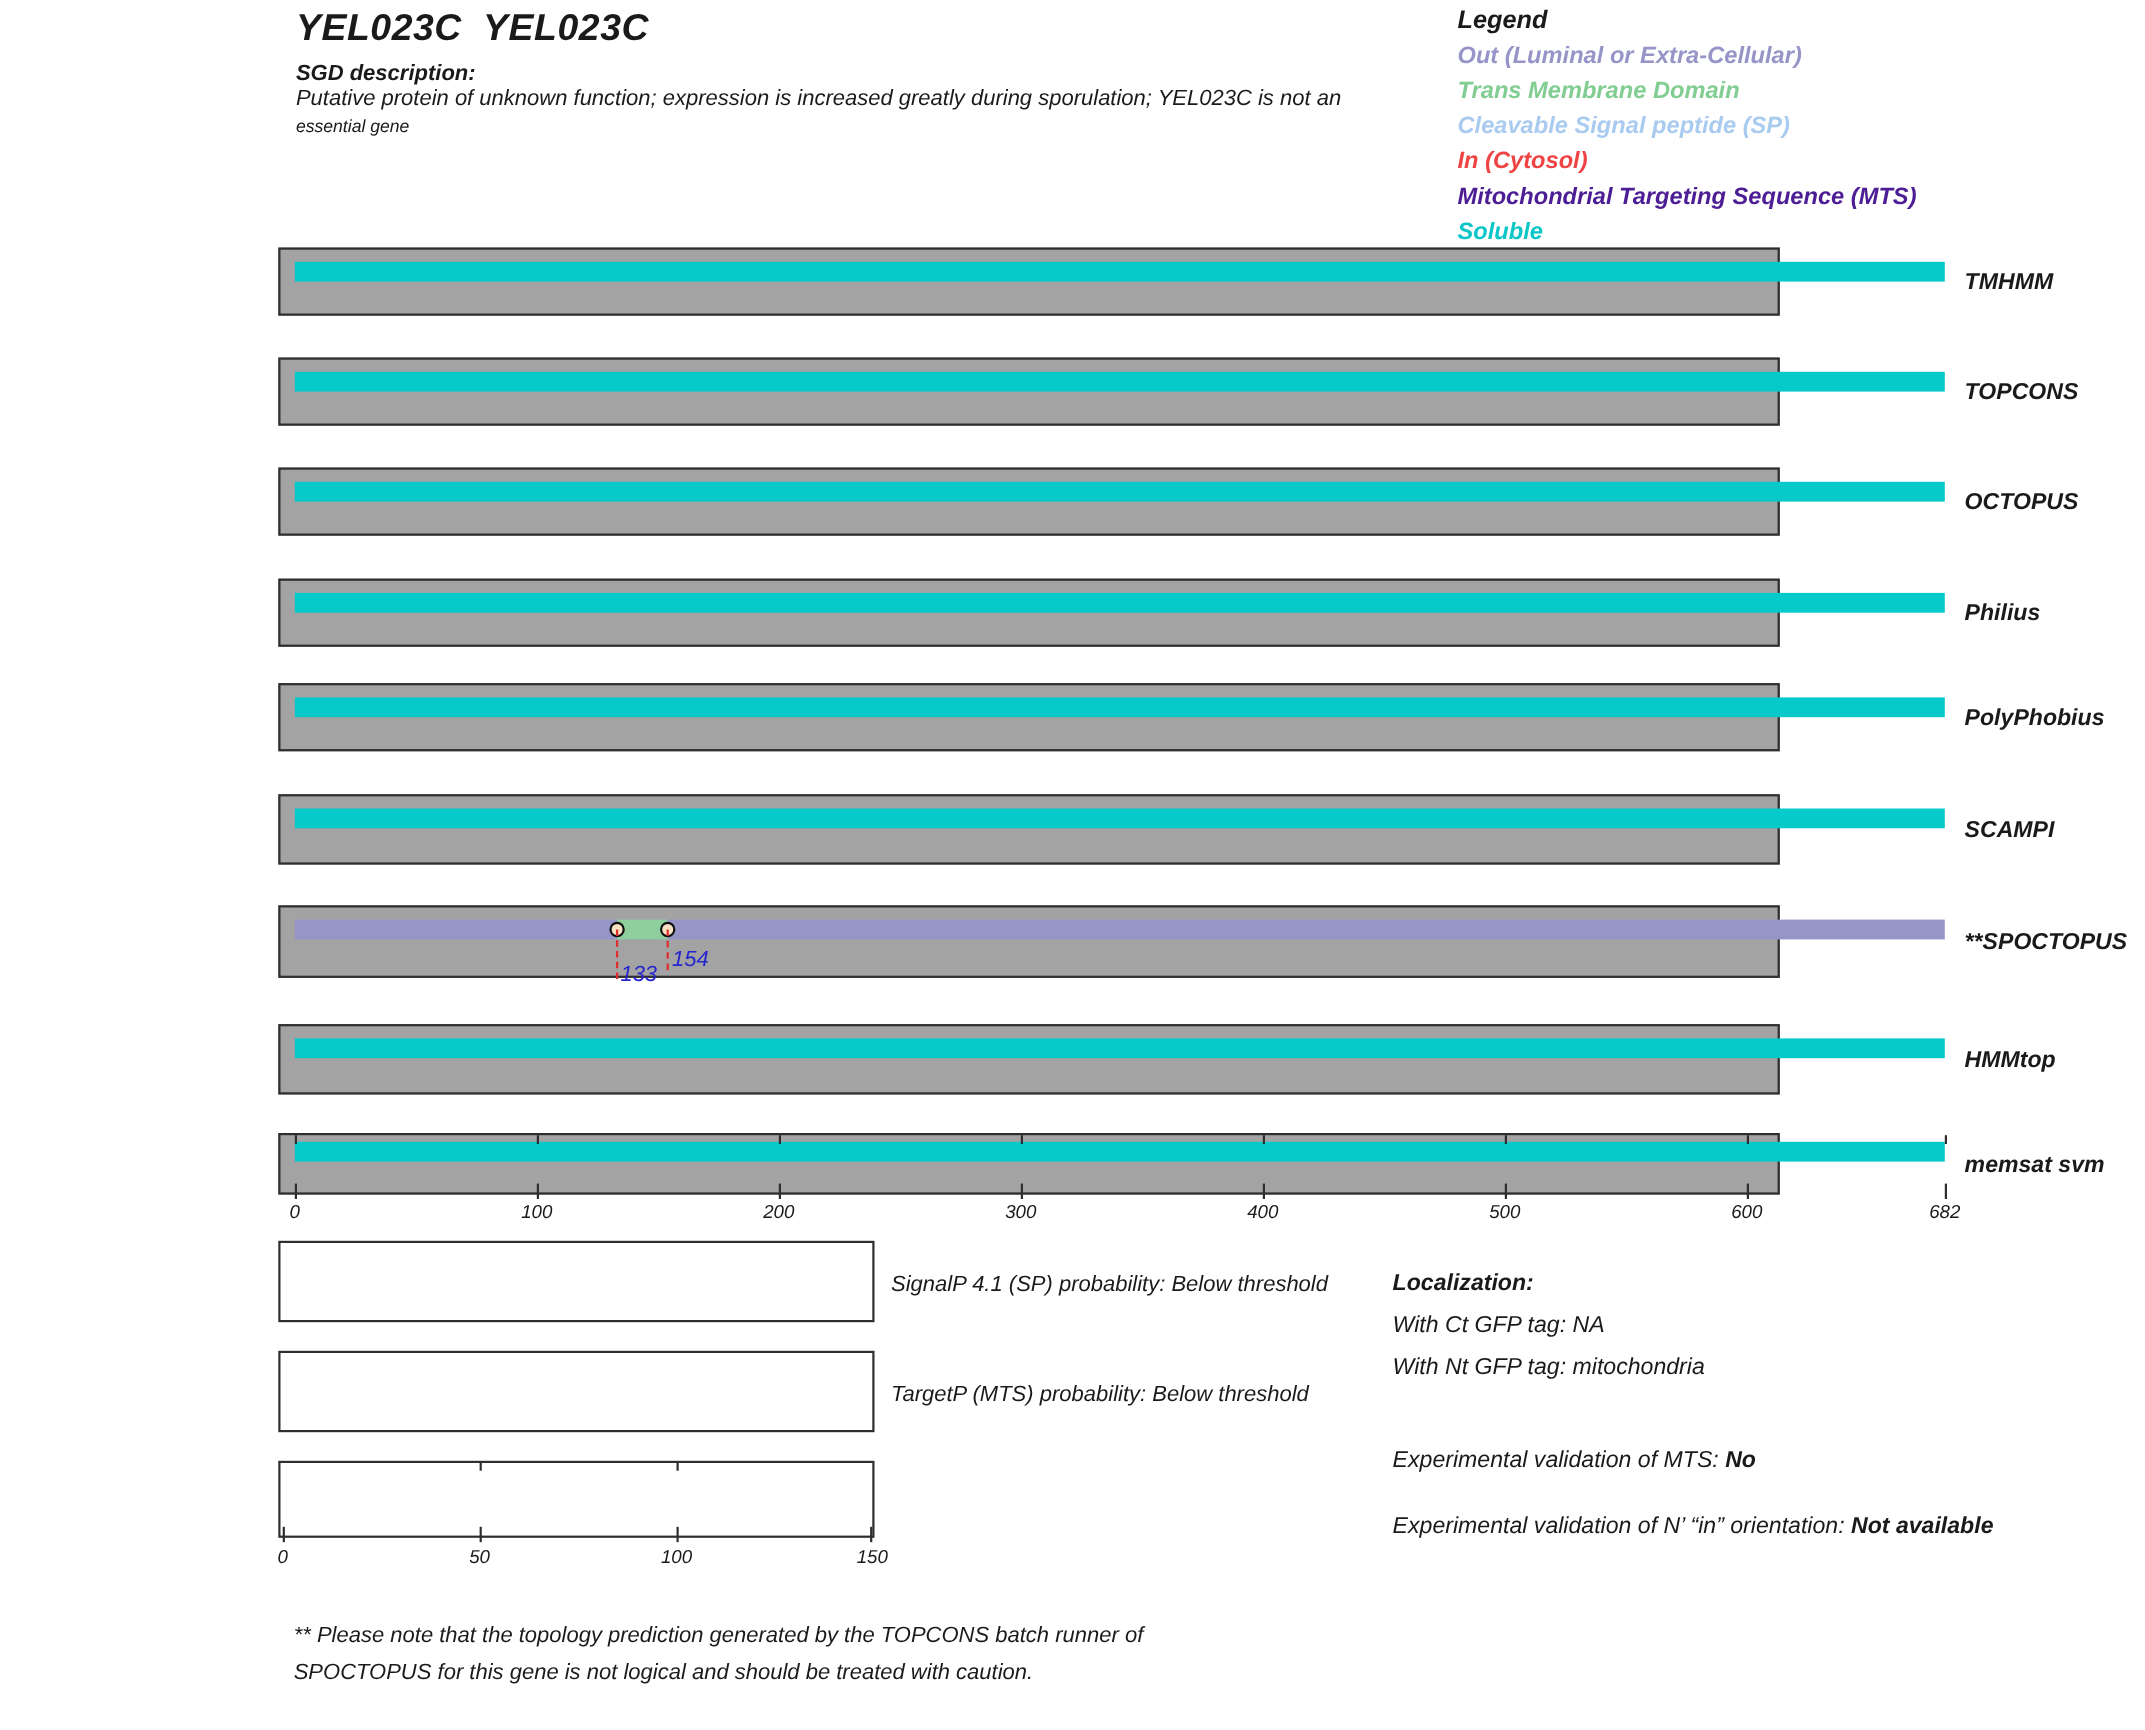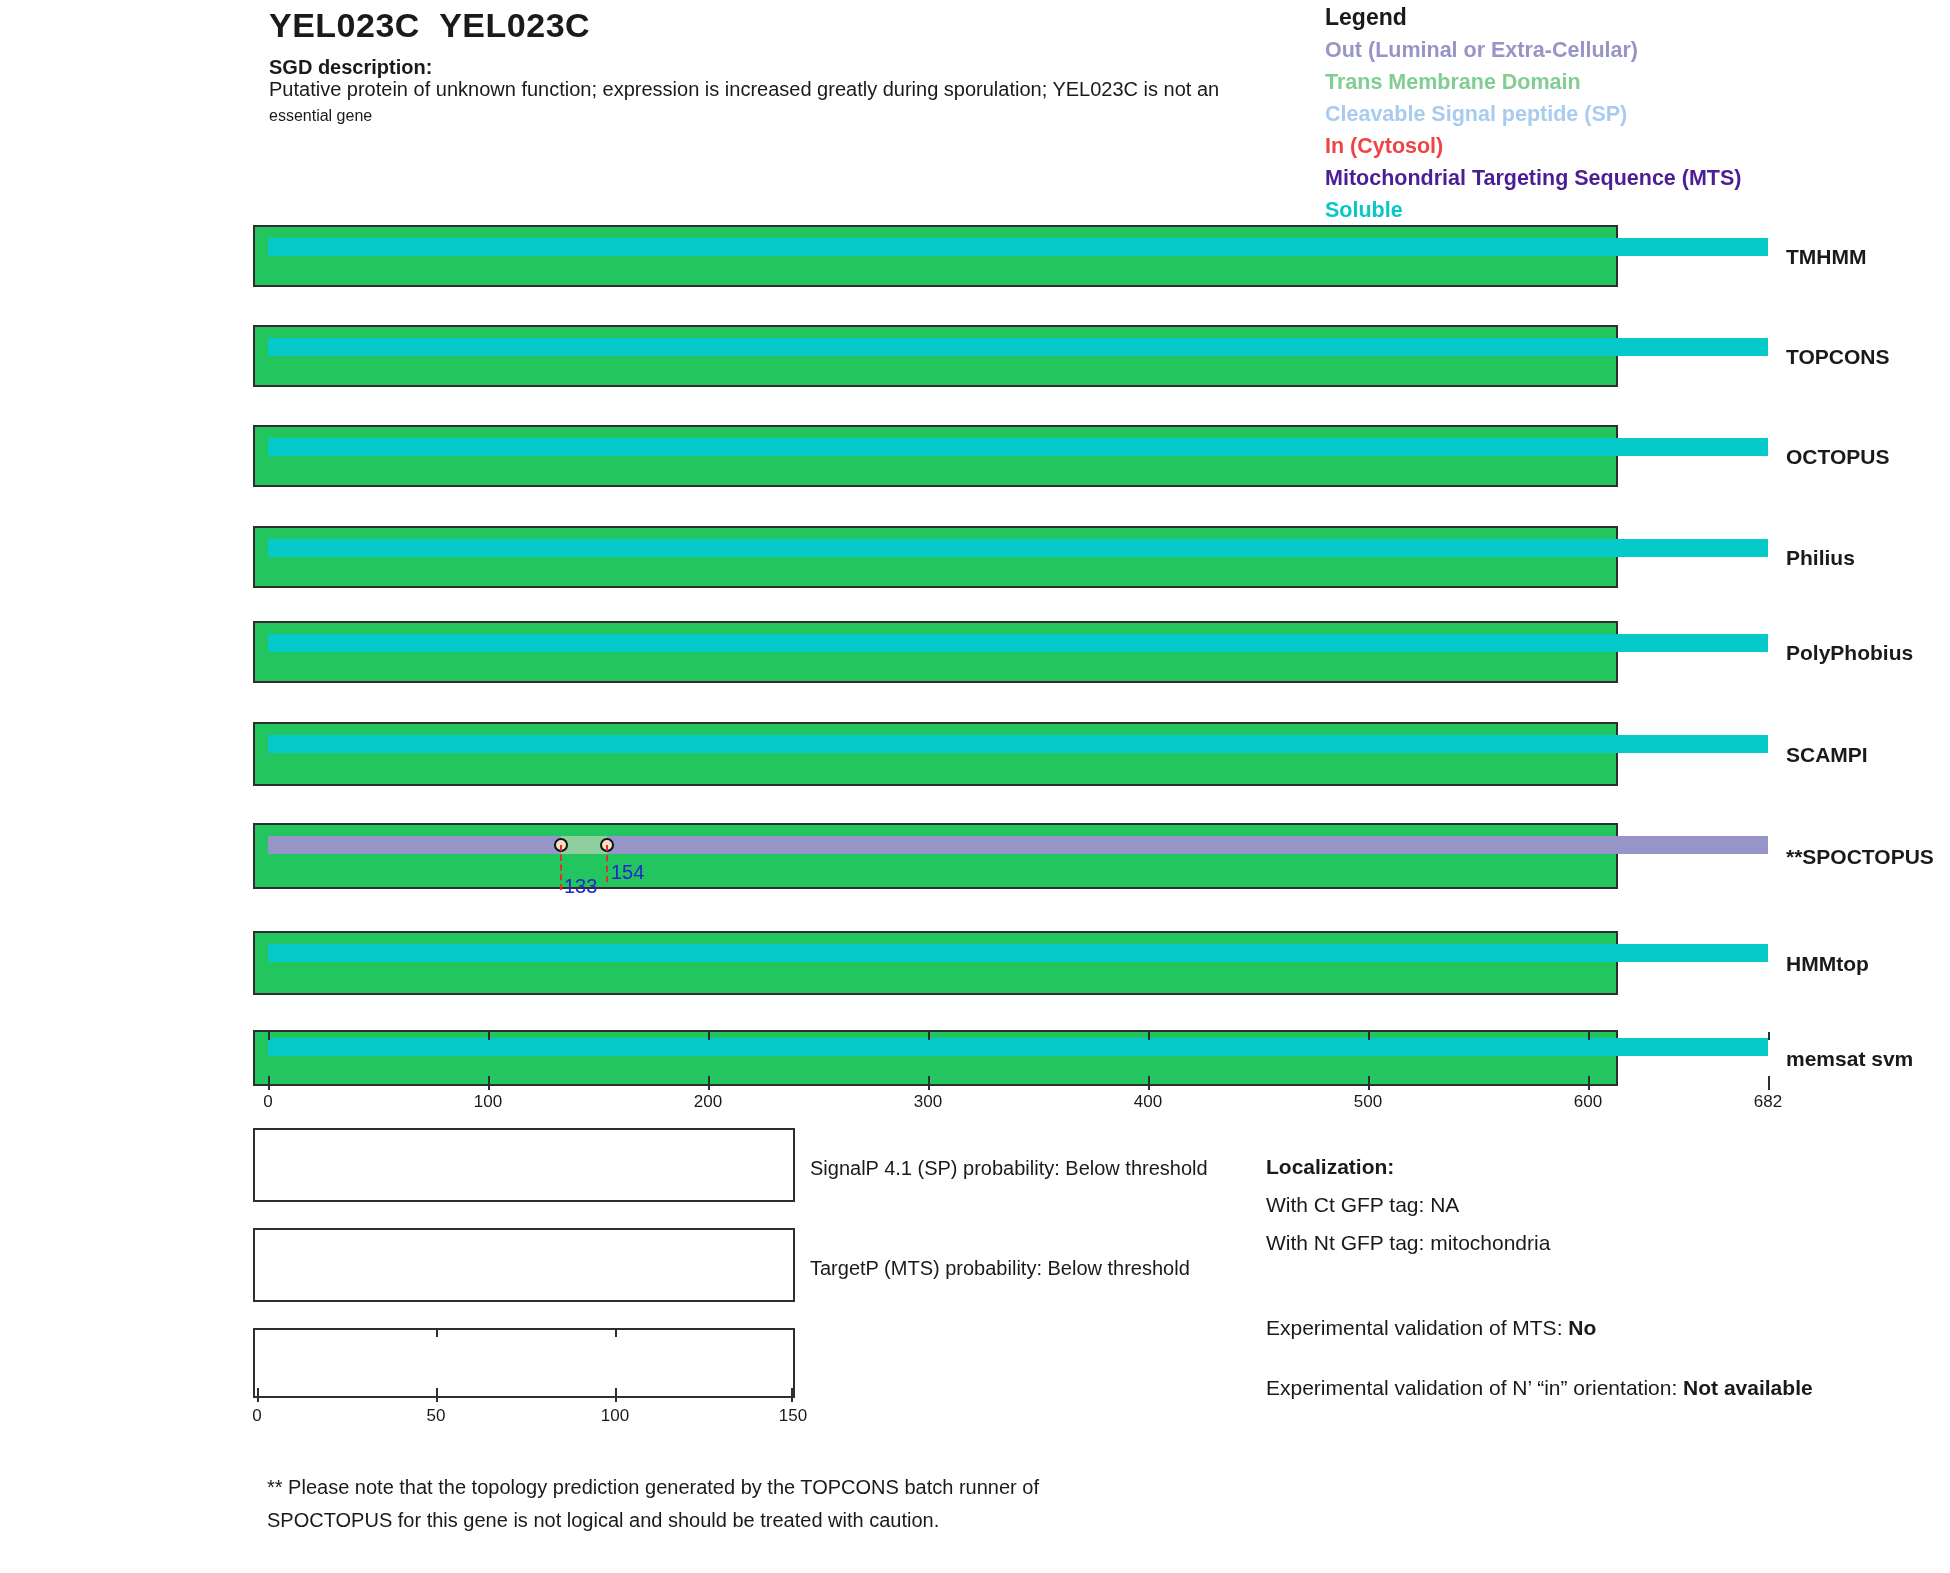--- a/index.html
+++ b/index.html
@@ -1,31 +1,31 @@
 <!DOCTYPE html>
 <html><head>
 <meta charset="utf-8">
 <style>
   html,body{margin:0;padding:0;background:#fff;}
   .page{position:relative;width:1950px;height:1573px;background:#ffffff;
-        font-family:"Liberation Sans",sans-serif;color:#1a1a1a;overflow:hidden;}
+        font-family:"Liberation Sans",sans-serif;color:#1a1a1a;overflow:hidden;font-style:italic;}
   .abs{position:absolute;}
   
   .title{left:269px;top:6px;font-size:34px;font-weight:bold;white-space:pre;letter-spacing:.5px;}
   .sgd-label{left:269px;top:56px;font-size:20px;font-weight:bold;}
   .desc1{left:269px;top:78px;font-size:20px;}
   .desc2{left:269px;top:107px;font-size:16px;}
   
   .legend-heading{left:1325px;top:4px;font-size:23px;font-weight:bold;}
   .legend-item{left:1325px;font-size:21.5px;font-weight:bold;white-space:nowrap;}
   .c-out{color:#9794C8;} .c-tm{color:#82CD92;} .c-sp{color:#A9CBF0;}
   .c-in{color:#ef4444;} .c-mts{color:#4c1d95;} .c-sol{color:#0AC6C6;}
   
   .track{position:absolute;left:253px;width:1365px;border:2px solid #2e2e2e;
-         box-sizing:border-box;background:#22c55e;}
+         box-sizing:border-box;background:#a3a3a3;}
   .bar{position:absolute;left:13px;top:11px;width:1500px;height:18px;}
   .soluble{background:#06C9C9;}
   .outbar{background:#9794C8;}
   .tmseg{position:absolute;top:11px;height:18px;left:306px;width:46px;background:#8ECF9D;}
   .track-label{left:1786px;font-size:21px;font-weight:bold;white-space:nowrap;}
   
   .circle{position:absolute;width:14px;height:14px;border-radius:50%;
           border:2.5px solid #111;background:#F6E2C2;box-sizing:border-box;z-index:3;}
   .redline{position:absolute;width:0;border-left:2px dashed #E12D2D;z-index:4;}
   .pos-label{position:absolute;color:#2425CE;font-size:20px;z-index:5;white-space:nowrap;}

